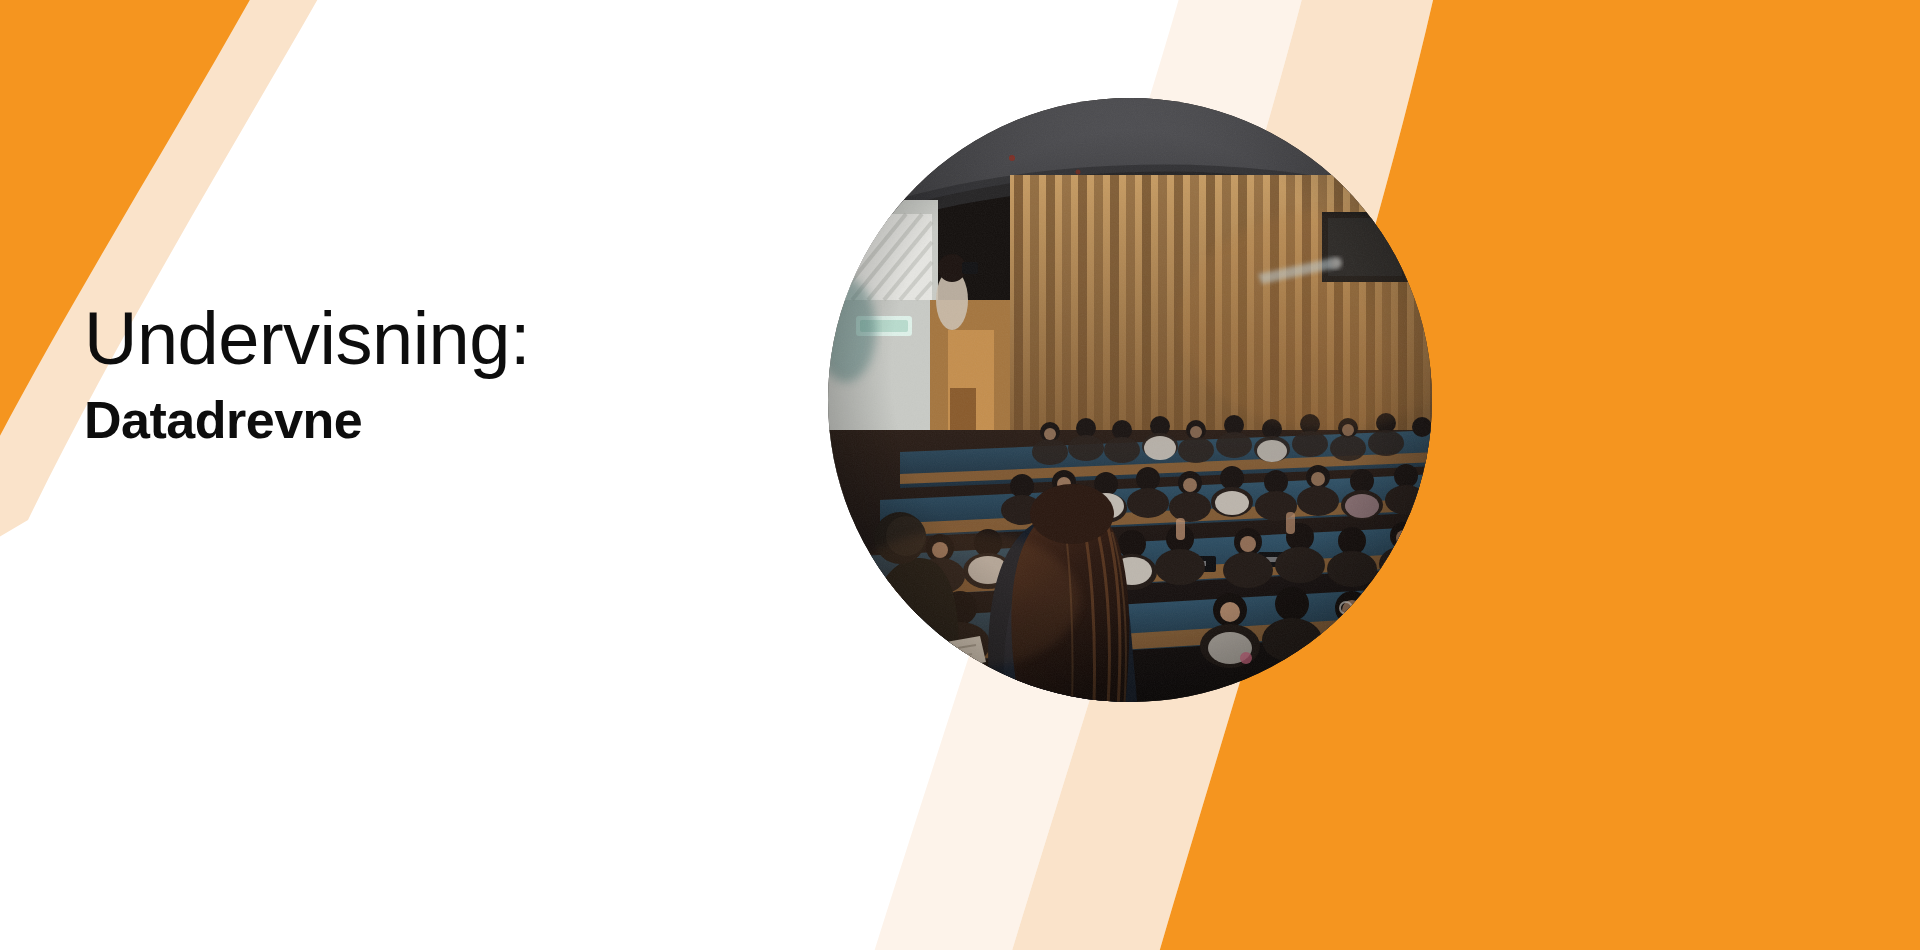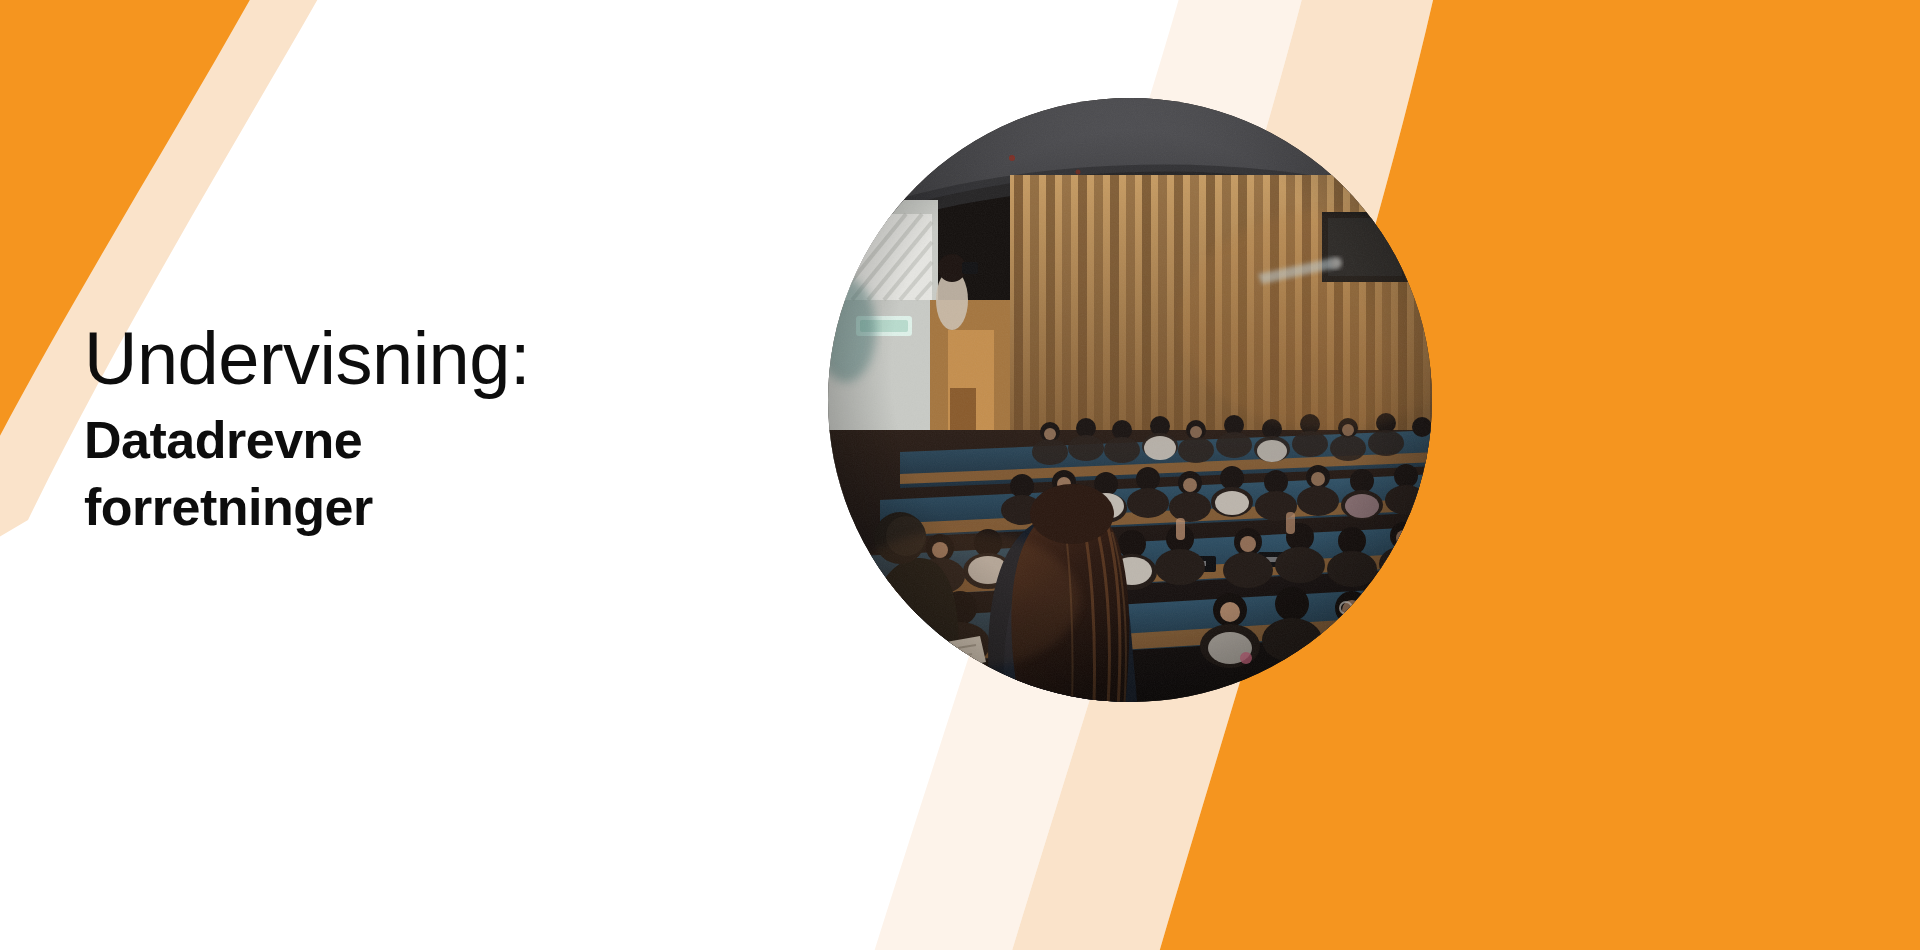--- a/index.html
+++ b/index.html
@@ -29,21 +29,21 @@
     height: 950px;
     display: block;
   }
 
   #photo-svg { pointer-events: none; }
 
   
   #headline {
     position: absolute;
     left: 84px;
-    top: 312px;
+    top: 292px;
     width: 640px;
     z-index: 5;
   }
   .hl-line {
     display: block;
     color: #0d0d0d;
     letter-spacing: -0.5px;
     white-space: nowrap;
   }
   .hl-light {
@@ -429,16 +429,15 @@
 
       <rect x="820" y="90" width="620" height="620" fill="url(#gVig)"></rect>
 
       <rect x="820" y="90" width="620" height="620" filter="url(#grain)" opacity="0.5"></rect>
     </g>
   </svg>
 
   <div id="headline">
     <span class="hl-line hl-light">Undervisning:</span>
     <span class="hl-line hl-bold">Datadrevne</span>
-    <span class="hl-line hl-bold">forretninger</span>
   </div>
 
 </div>
 
 </body></html>

